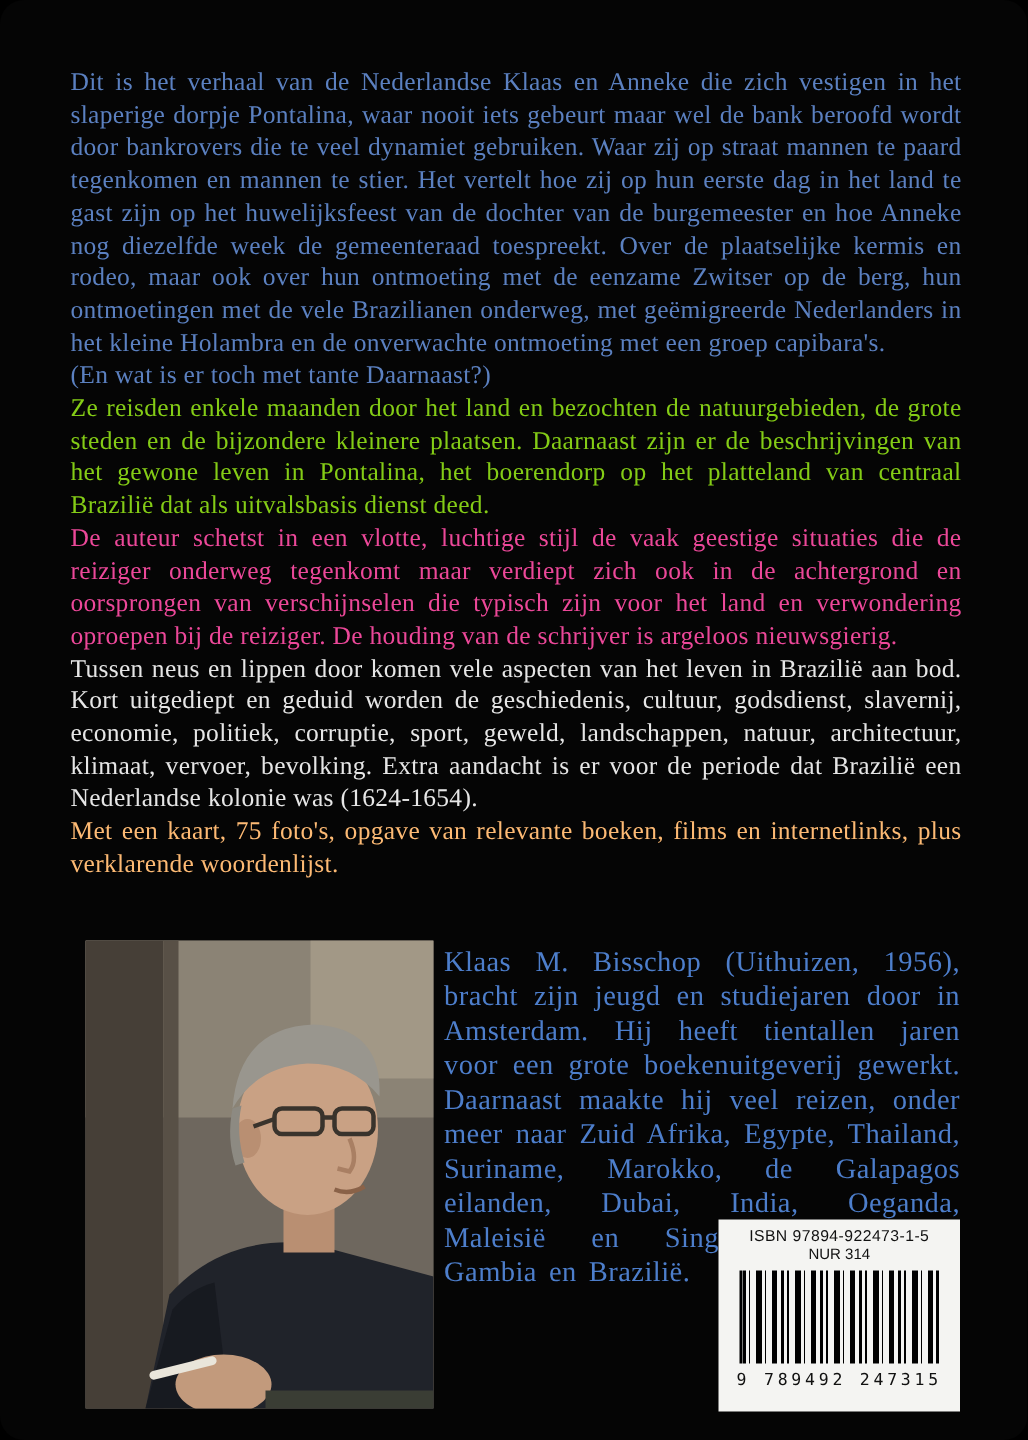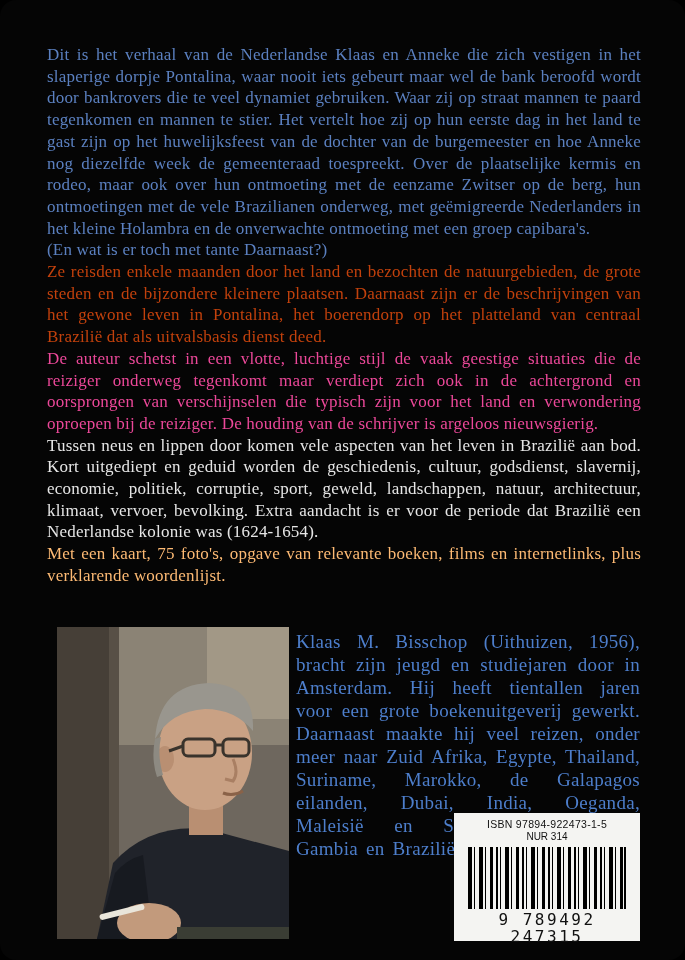--- a/index.html
+++ b/index.html
@@ -38,21 +38,21 @@
     left:296px;right:45px;top:8px;
     font-size:19px;
     line-height:23px;
     text-align:justify;
     word-spacing:3px;
     letter-spacing:.3px;
   }
   .barcode-box{
     position:absolute;
     right:45px;bottom:19px;
-    width:186px;height:128px;
+    width:161px;height:128px;
     background:#f4f4f2;
     box-sizing:border-box;
     padding:5px 8px 4px 8px;
     text-align:center;
     font-family:"Liberation Sans","DejaVu Sans",sans-serif;
     color:#111;
   }
   .isbn-line{font-size:10.5px;line-height:13px;letter-spacing:.3px;}
   .nur-line{font-size:10px;line-height:12px;margin-bottom:4px;}
   .bars{
@@ -62,36 +62,36 @@
       repeating-linear-gradient(90deg,
         #000 0 2px,  #f4f4f2 2px 4px,
         #000 4px 5px, #f4f4f2 5px 9px,
         #000 9px 13px, #f4f4f2 13px 15px,
         #000 15px 16px, #f4f4f2 16px 20px,
         #000 20px 23px, #f4f4f2 23px 26px);
     border-left:2px solid #000;
     border-right:2px solid #000;
   }
   .barcode-number{
-    font-size:16px;
+    font-size:11px;
     letter-spacing:2.5px;
     line-height:17px;
     margin-top:2px;
     font-family:"DejaVu Sans Mono","Liberation Mono",monospace;
   }
 </style>
 </head>
 <body>
 
 <div class="cover">
 
   <div class="textblock">
     <p class="para" style="color: rgb(91, 128, 192);">Dit is het verhaal van de Nederlandse Klaas en Anneke die zich vestigen in het slaperige dorpje Pontalina, waar nooit iets gebeurt maar wel de bank beroofd wordt door bankrovers die te veel dynamiet gebruiken. Waar zij op straat mannen te paard tegenkomen en mannen te stier. Het vertelt hoe zij op hun eerste dag in het land te gast zijn op het huwelijksfeest van de dochter van de burgemeester en hoe Anneke nog diezelfde week de gemeenteraad toespreekt. Over de plaatselijke kermis en rodeo, maar ook over hun ontmoeting met de eenzame Zwitser op de berg, hun ontmoetingen met de vele Brazilianen onderweg, met geëmigreerde Nederlanders in het kleine Holambra en de onverwachte ontmoeting met een groep capibara's.</p>
     <p class="para" style="color: rgb(91, 128, 192);">(En wat is er toch met tante Daarnaast?)</p>
-    <p class="para" style="color: #c2410c;">Ze reisden enkele maanden door het land en bezochten de natuurgebieden, de grote steden en de bijzondere kleinere plaatsen. Daarnaast zijn er de beschrijvingen van het gewone leven in Pontalina, het boerendorp op het platteland van centraal Brazilië dat als uitvalsbasis dienst deed.</p>
+    <p class="para" style="color: #84cc16;">Ze reisden enkele maanden door het land en bezochten de natuurgebieden, de grote steden en de bijzondere kleinere plaatsen. Daarnaast zijn er de beschrijvingen van het gewone leven in Pontalina, het boerendorp op het platteland van centraal Brazilië dat als uitvalsbasis dienst deed.</p>
     <p class="para" style="color: #ec4899;">De auteur schetst in een vlotte, luchtige stijl de vaak geestige situaties die de reiziger onderweg tegenkomt maar verdiept zich ook in de achtergrond en oorsprongen van verschijnselen die typisch zijn voor het land en verwondering oproepen bij de reiziger. De houding van de schrijver is argeloos nieuwsgierig.</p>
     <p class="para" style="color: rgb(230, 230, 230);">Tussen neus en lippen door komen vele aspecten van het leven in Brazilië aan bod. Kort uitgediept en geduid worden de geschiedenis, cultuur, godsdienst, slavernij, economie, politiek, corruptie, sport, geweld, landschappen, natuur, architectuur, klimaat, vervoer, bevolking. Extra aandacht is er voor de periode dat Brazilië een Nederlandse kolonie was (1624-1654).</p>
     <p class="para" style="color: #fdba74;">Met een kaart, 75 foto's, opgave van relevante boeken, films en internetlinks, plus verklarende woordenlijst.</p>
   </div>
 
   <div class="bottom">
 
     <div class="photo">
       <svg viewBox="0 0 232 312" width="232" height="312">
 

